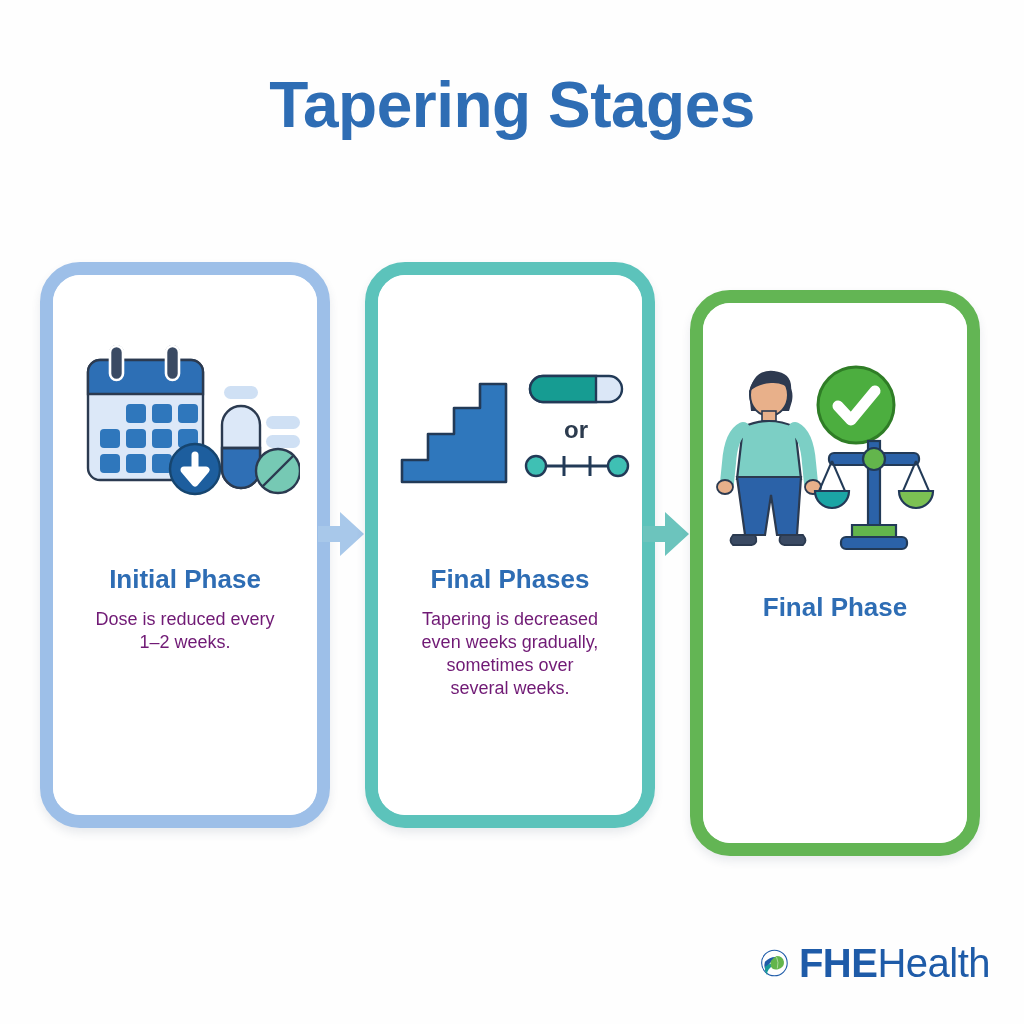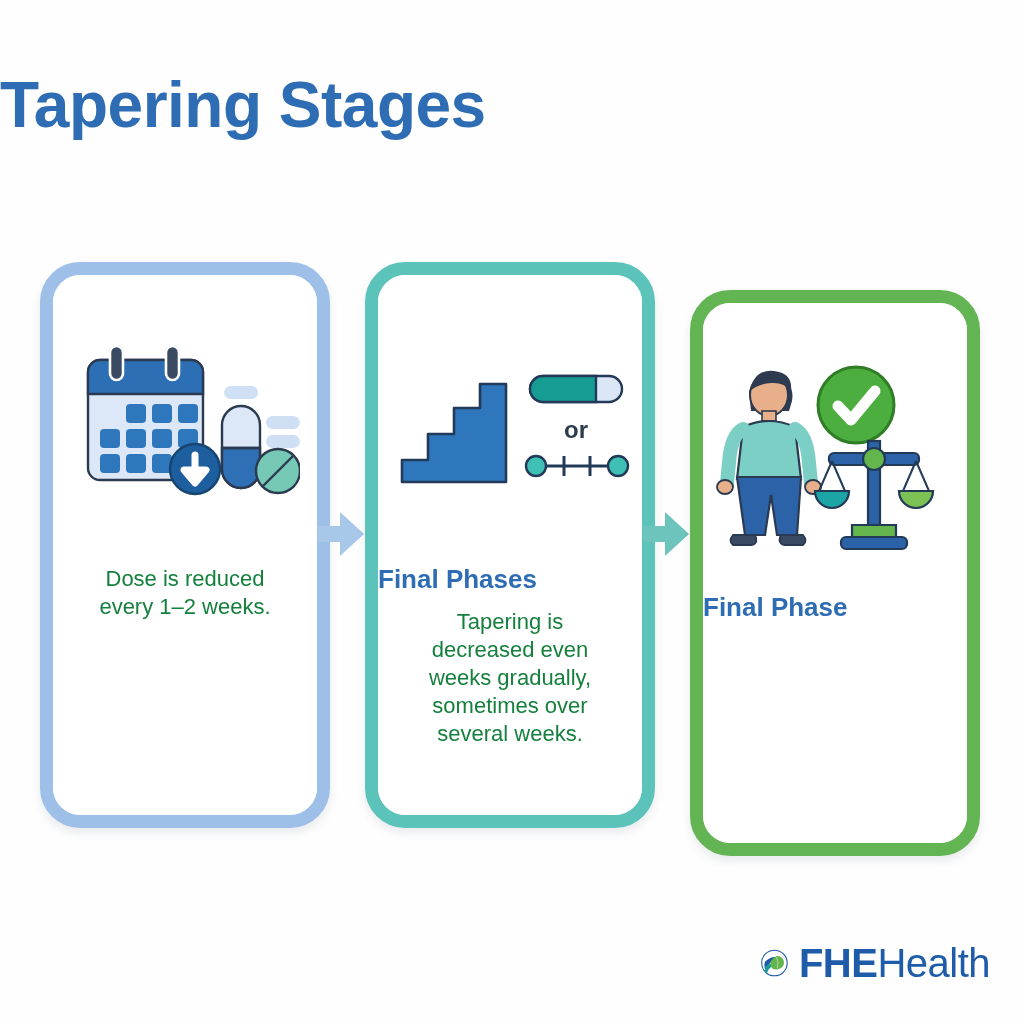--- a/index.html
+++ b/index.html
@@ -20,21 +20,21 @@
     height: 1024px;
     background: #fefefe;
   }
 
   
   .page-title {
     position: absolute;
     top: 70px;
     left: 0;
     width: 1024px;
-    text-align: left;
+    text-align: center;
     font-size: 64px;
     font-weight: bold;
     color: #2e6db4;
     letter-spacing: -0.5px;
     line-height: 1.1;
   }
 
   
   .card {
     position: absolute;
@@ -52,21 +52,21 @@
   #card-1 { left: 365px; border-color: #5cc3bb; }
   #card-2 { left: 690px; border-color: #63b554; margin-top: 28px; }
 
   .card-inner {
     position: absolute;
     inset: 0;
     border-radius: 28px;
     background: #ffffff;
     display: flex;
     flex-direction: column;
-    align-items: flex-start;
+    align-items: center;
   }
 
   .icon-area {
     height: 290px;
     width: 100%;
     display: flex;
     align-items: center;
     justify-content: center;
     padding-top: 10px;
     box-sizing: border-box;
@@ -74,22 +74,22 @@
 
   .card-heading {
     font-size: 26px;
     font-weight: bold;
     color: #2e6db4;
     text-align: center;
     margin-bottom: 14px;
     line-height: 1.1;
   }
   .card-body {
-    font-size: 22px;
-    color: #15803d;
+    font-size: 18px;
+    color: #701a75;
     text-align: center;
     line-height: 1.28;
     padding: 0 38px;
     max-width: 250px;
   }
 
   
   .arrow {
     position: absolute;
     top: 512px;
@@ -161,20 +161,21 @@
           <path d="M152 110 h38 v21 a19 19 0 0 1 -19 19 a19 19 0 0 1 -19 -19 z" fill="#2f6fb5" stroke="#2b3a50" stroke-width="2.4"></path>
           <line x1="152" y1="110" x2="190" y2="110" stroke="#2b3a50" stroke-width="2.4"></line>
 
           <rect x="196" y="78" width="34" height="13" rx="6.5" fill="#cfe0f4"></rect>
           <rect x="196" y="97" width="34" height="13" rx="6.5" fill="#cfe0f4"></rect>
 
           <circle cx="208" cy="133" r="22" fill="#76c9b4" stroke="#2b3a50" stroke-width="2.4"></circle>
           <line x1="193" y1="148" x2="223" y2="118" stroke="#2b3a50" stroke-width="2.4"></line>
         </svg>
       </div>
+      <div class="card-heading">Initial Phase</div>
       <div class="card-body">Dose is reduced every 1–2 weeks.</div>
     </div>
   </div>
 
   <div class="arrow" id="arrow-0">
     <svg width="46" height="44" viewBox="0 0 46 44">
       <path d="M0 14 h22 v-14 l24 22 l-24 22 v-14 h-22 z" fill="#a8c8ea"></path>
     </svg>
   </div>
 

